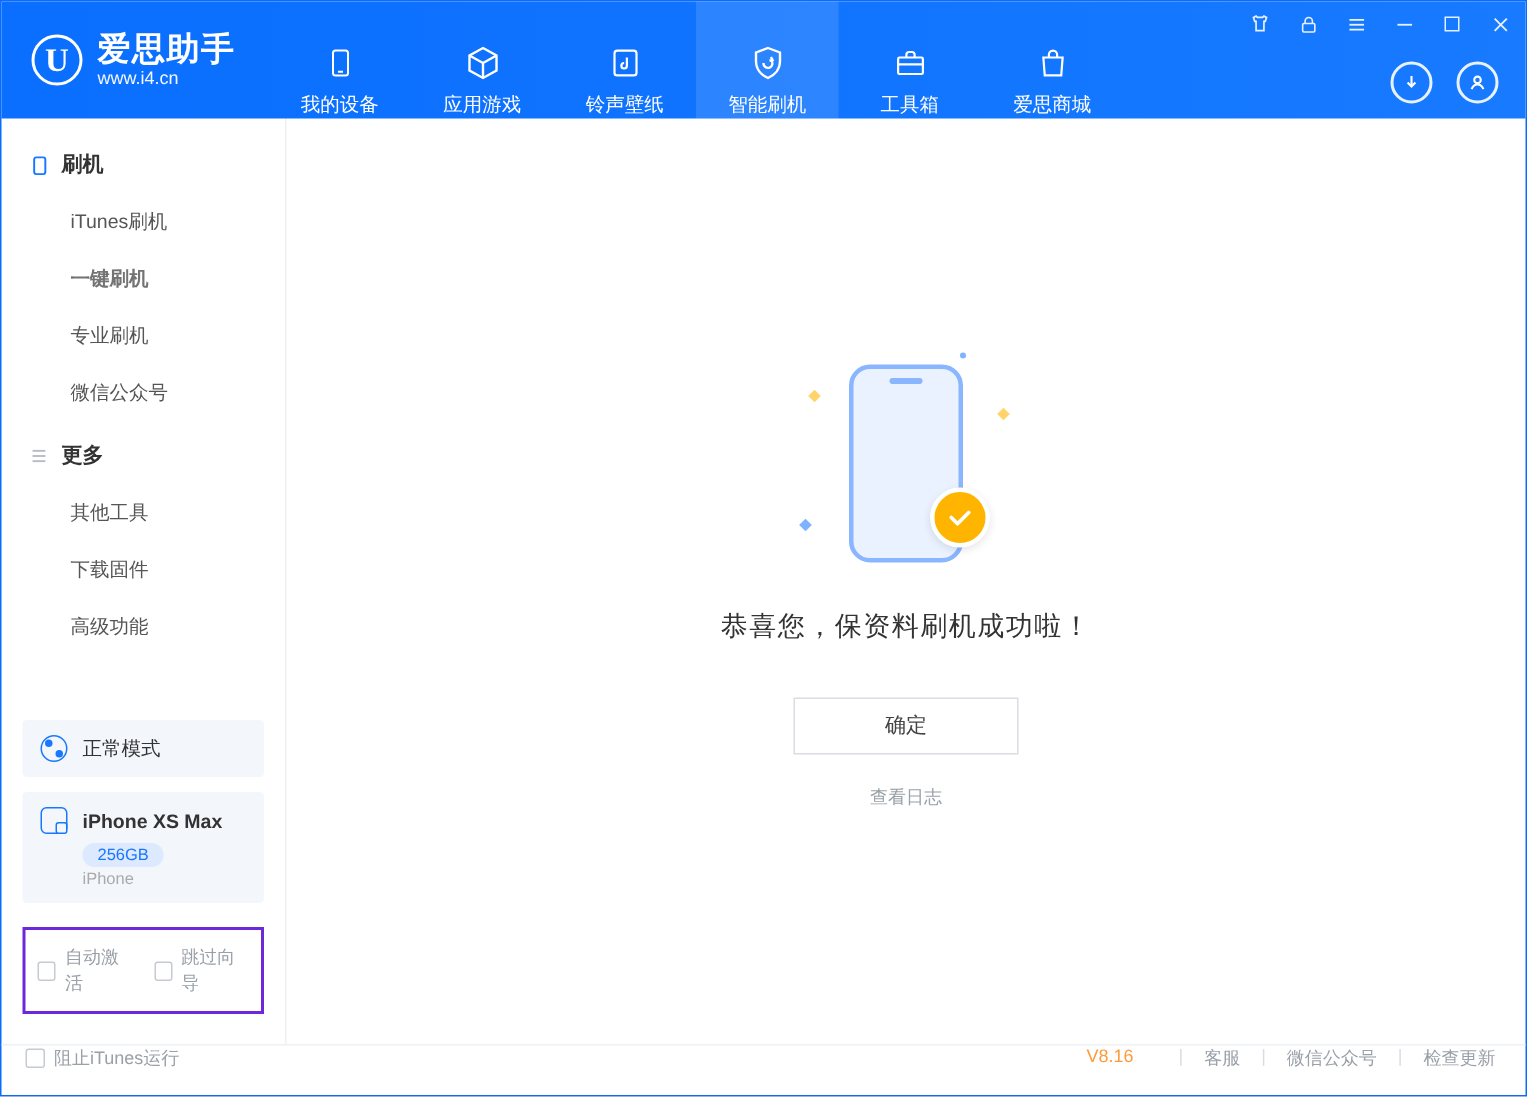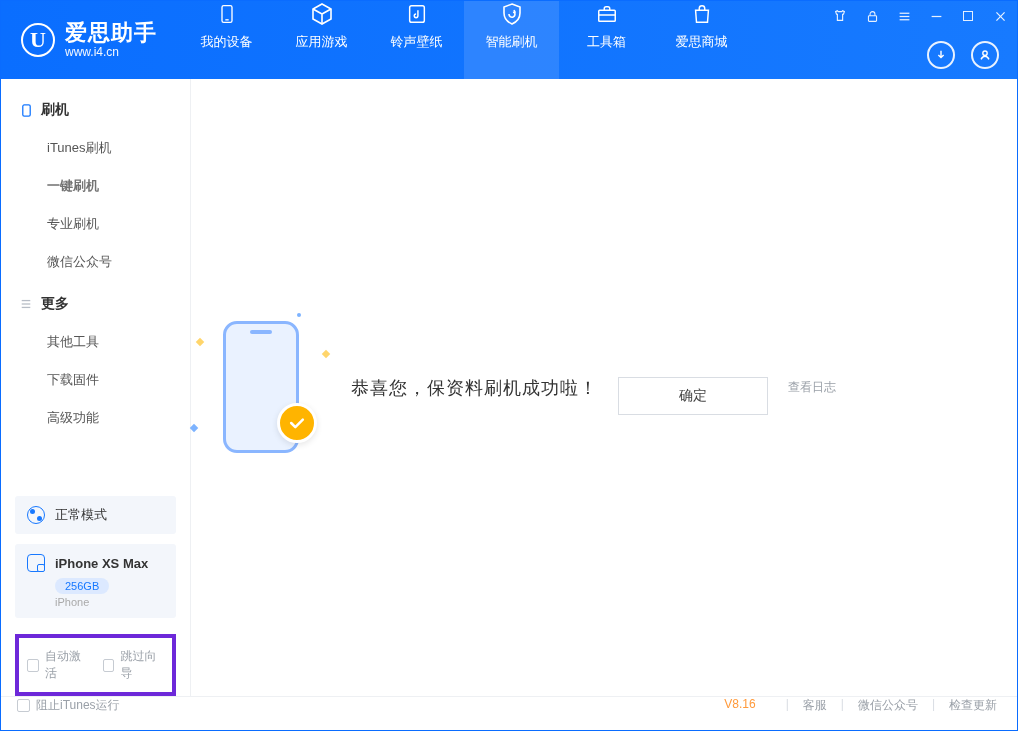--- a/index.html
+++ b/index.html
@@ -5,21 +5,21 @@
 * { margin:0; padding:0; box-sizing:border-box; font-family:"Microsoft YaHei","PingFang SC",Arial,sans-serif; }
 body { background:#7d7d7d; display:flex; align-items:center; justify-content:center; height:100vh; }
 .window { width:1018px; height:731px; background:#fff; display:flex; flex-direction:column; border:1px solid #0a6cff; }
 .titlebar { height:78px; background:linear-gradient(90deg,#0a6eff 0%,#177aff 100%); display:flex; align-items:stretch; color:#fff; position:relative; }
 .logo-wrap { display:flex; align-items:center; padding:0 22px 0 20px; gap:10px; }
 .logo-badge { width:34px; height:34px; border:2.5px solid #fff; border-radius:50%; display:flex; align-items:center; justify-content:center; font-weight:900; font-size:22px; font-family:Georgia,serif; }
 .logo-text { display:flex; flex-direction:column; line-height:1.1; }
 .logo-text .big { font-size:22px; font-weight:600; letter-spacing:1px; }
 .logo-text .small { font-size:12px; opacity:.95; }
 .nav { display:flex; align-items:stretch; }
-.nav-item { width:95px; display:flex; flex-direction:column; align-items:center; justify-content:flex-start; gap:6px; font-size:13px; cursor:pointer; position:relative; }
+.nav-item { width:95px; display:flex; flex-direction:column; align-items:center; justify-content:flex-end; gap:6px; font-size:13px; cursor:pointer; position:relative; }
 .nav-item.active { background:rgba(255,255,255,.12); }
 .nav-item .ic { width:26px; height:26px; display:flex; align-items:center; justify-content:center; }
 .win-top { position:absolute; top:6px; right:8px; display:flex; gap:14px; }
 .win-top span { width:18px; height:18px; display:flex; align-items:center; justify-content:center; cursor:pointer; opacity:.9; }
 .win-bottom { position:absolute; bottom:10px; right:18px; display:flex; gap:16px; }
 .circ-btn { width:28px; height:28px; border:2px solid rgba(255,255,255,.9); border-radius:50%; display:flex; align-items:center; justify-content:center; cursor:pointer; }
 
 .body { flex:1; display:flex; min-height:0; }
 .sidebar { width:190px; border-right:1px solid #eef0f3; display:flex; flex-direction:column; padding-top:12px; }
 .side-group { padding:0 0 4px 0; }
@@ -33,25 +33,25 @@
 .mode-ic:before, .mode-ic:after { content:""; position:absolute; background:#1778ff; border-radius:50%; }
 .mode-ic:before { width:5px; height:5px; top:2px; left:2px; }
 .mode-ic:after { width:5px; height:5px; bottom:2px; right:2px; }
 .dev-card { margin:4px 14px 10px; background:#f3f6fb; border-radius:3px; padding:10px 12px; }
 .dev-row { display:flex; align-items:center; gap:10px; }
 .dev-ic { width:18px; height:18px; border:1.8px solid #1778ff; border-radius:4px; position:relative; }
 .dev-ic:after { content:""; position:absolute; width:6px; height:6px; border:1.8px solid #1778ff; border-radius:2px; bottom:-1px; right:-1px; background:#f3f6fb; }
 .dev-name { font-weight:600; font-size:13px; color:#333; }
 .dev-cap { display:inline-block; margin:6px 0 2px 28px; background:#dce9ff; color:#1778ff; font-size:11px; padding:2px 10px; border-radius:10px; }
 .dev-sub { margin-left:28px; font-size:11px; color:#aaa; }
-.opt-box { margin:6px 14px 0; border:4px solid #6d28d9; padding:10px 8px; display:flex; gap:14px; align-items:center; }
+.opt-box { margin:6px 14px 20px; border:2px solid #6d28d9; padding:10px 8px; display:flex; gap:14px; align-items:center; }
 .chk { display:flex; align-items:center; gap:6px; font-size:12px; color:#9aa0a8; cursor:pointer; }
 .chk-box { width:13px; height:13px; border:1px solid #c6cbd2; border-radius:2px; }
 
-.main { flex:1; display:flex; flex-direction:row; align-items:center; gap:20px; }
+.main { flex:1; display:flex; flex-direction:column; align-items:center; justify-content:center; gap:20px; }
 .illus { width:140px; height:150px; position:relative; }
 .phone { position:absolute; left:32px; top:8px; width:76px; height:132px; border:3px solid #8ab6ff; border-radius:14px; background:#eaf2ff; }
 .phone:before { content:""; position:absolute; top:6px; left:50%; transform:translateX(-50%); width:22px; height:4px; background:#8ab6ff; border-radius:2px; }
 .badge { position:absolute; right:14px; bottom:20px; width:40px; height:40px; background:#ffb400; border-radius:50%; display:flex; align-items:center; justify-content:center; border:3px solid #fff; box-shadow:0 2px 6px rgba(0,0,0,.1); }
 .badge svg { width:20px; height:20px; }
 .spark { position:absolute; width:6px; height:6px; background:#ffd56b; transform:rotate(45deg); }
 .spark.s1 { top:26px; left:6px; }
 .spark.s2 { bottom:32px; left:0; background:#7db3ff; }
 .spark.s3 { top:38px; right:2px; }
 .spark.s4 { top:0; right:30px; width:4px; height:4px; border-radius:50%; background:#7db3ff; transform:none; }

